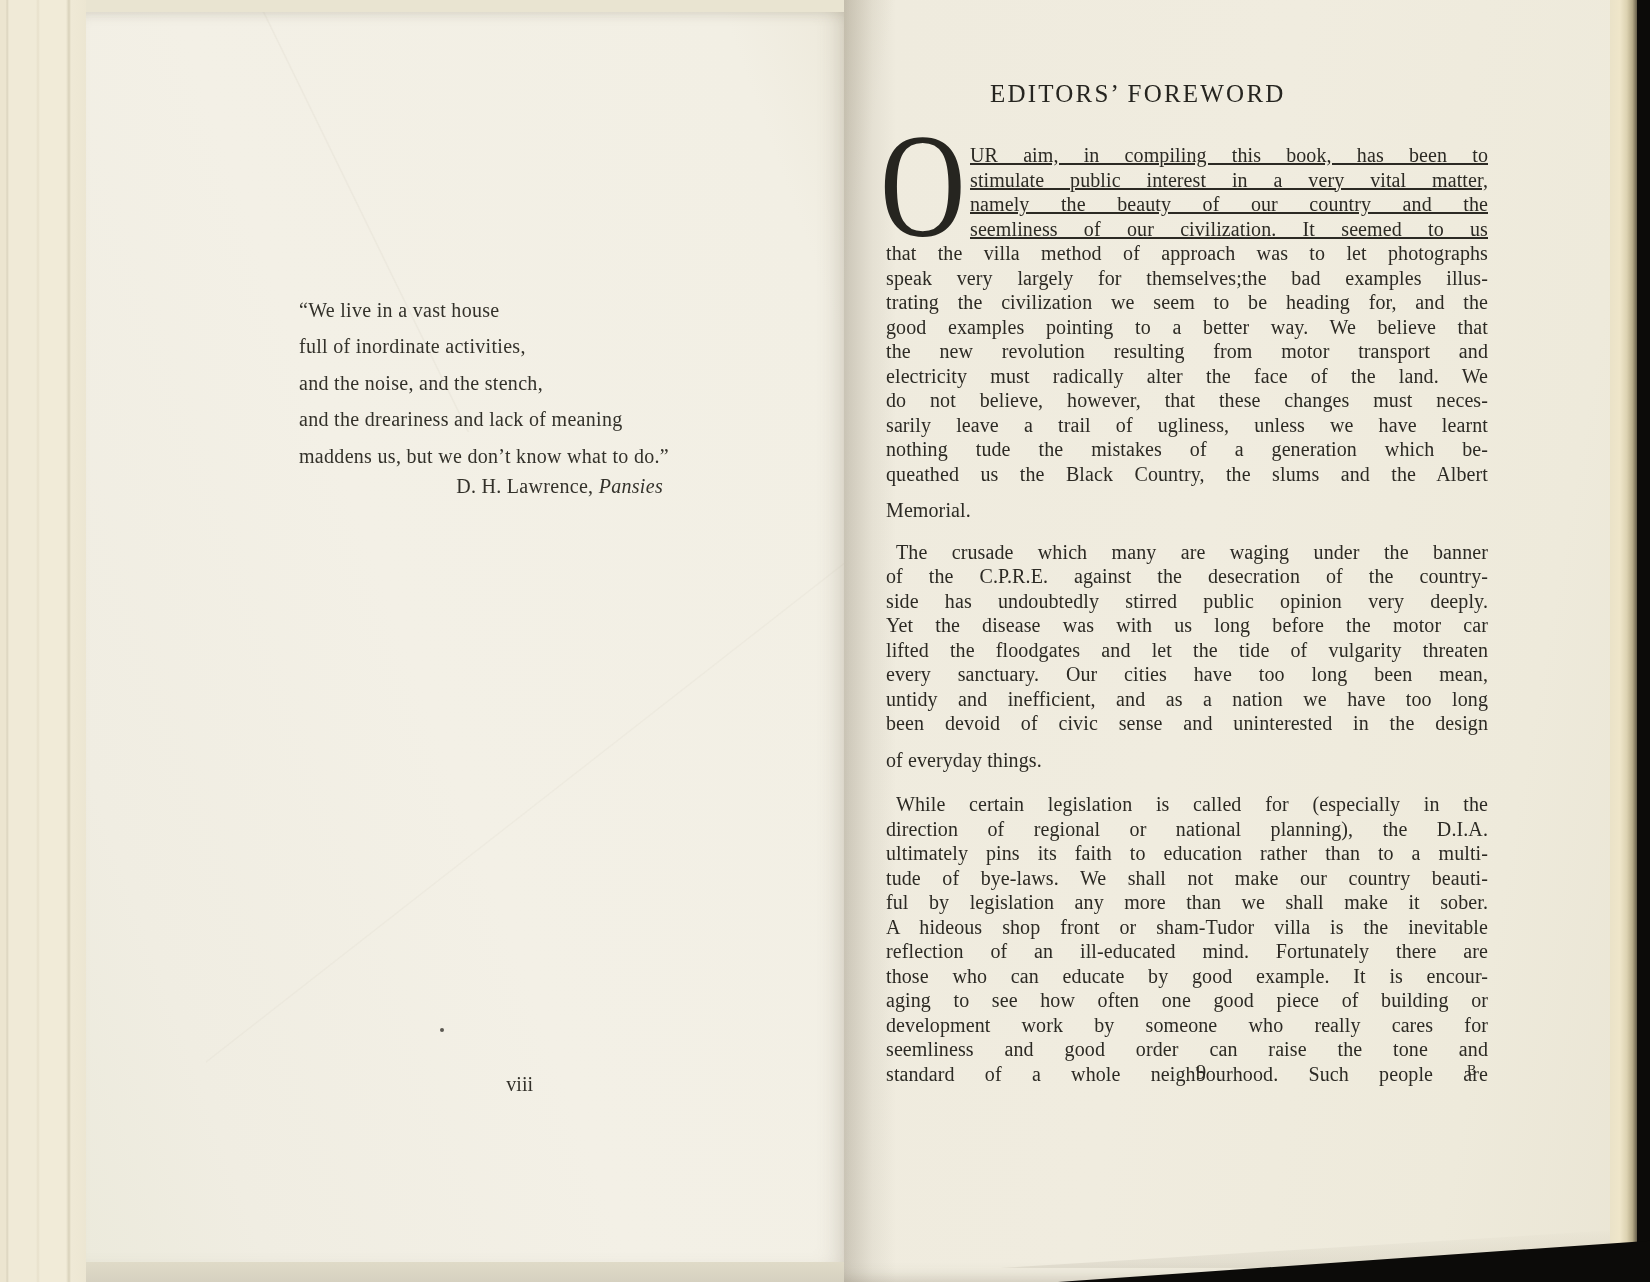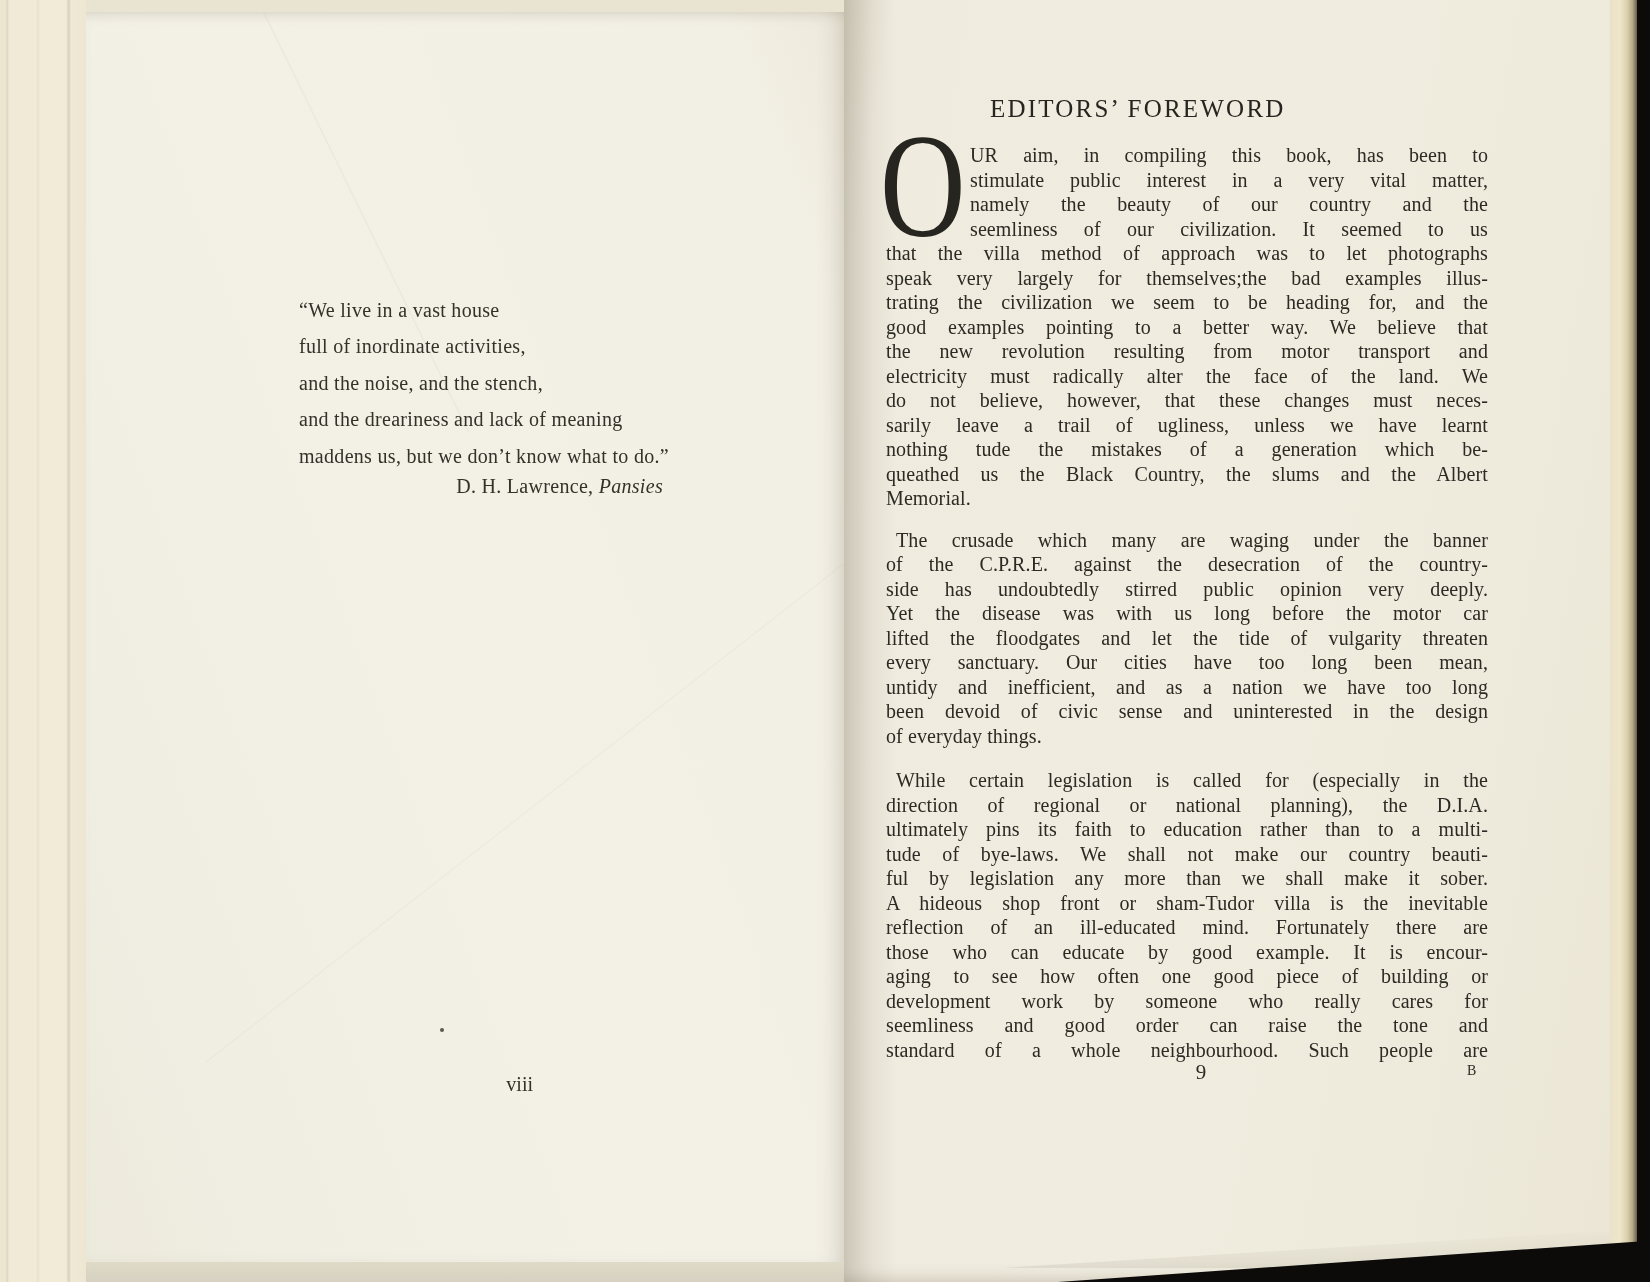--- a/index.html
+++ b/index.html
@@ -42,32 +42,32 @@
   .right-page{
     position:absolute;left:844px;top:0;width:792px;height:1282px;
     background:linear-gradient(100deg,#e7e2d2 0%,#efebde 5%,#f0ecdf 45%,#eeeadb 80%,#eae5d4 100%);
     box-shadow:inset 0 -14px 16px -12px rgba(110,100,80,.3);
   }
   .gutter-shade{
     position:absolute;left:0;top:0;width:52px;height:100%;
     background:linear-gradient(90deg,rgba(110,100,82,.28),rgba(110,100,82,.08) 55%,rgba(110,100,82,0));
   }
   .title{
-    position:absolute;left:146px;top:95px;
+    position:absolute;left:146px;top:80px;
     font-size:25px;letter-spacing:2.2px;color:#262520;white-space:nowrap;
   }
   .dropcap{
     position:absolute;left:36px;top:112px;
     font-size:148px;line-height:1;color:#262520;
     transform:scaleX(.80);transform-origin:left top;
   }
   .body{position:absolute;left:42px;top:143px;width:602px;color:#2c2a24;}
   .bl{height:24.5px;line-height:24.5px;font-size:20px;text-align:justify;text-align-last:justify;letter-spacing:.1px;}
-  .bl.cap{padding-left:84px;}
-  .bl.last{text-align-last:left;}
+  .bl.cap{padding-left:84px;text-decoration:underline;}
+  .bl.last{text-align-last:left;margin-top:12px;}
   .bl.ind{text-indent:10px;}
   .para.p2{margin-top:17px;}
   .para.p3{margin-top:20px;}
   .folio-right{position:absolute;left:327px;top:1060px;width:60px;text-align:center;font-size:21px;color:#2c2a24;}
   .sig{position:absolute;left:623px;top:1063px;font-size:14px;letter-spacing:.5px;color:#2c2a24;}
   
   .edge-stack-right{
     position:absolute;left:1610px;top:0;width:28px;height:100%;
     background:linear-gradient(90deg,#eae2c8 0,#efe6ca 35%,#dcd2b1 60%,#b6ab89 80%,#6e6550 95%,#3a352a 100%);
   }

